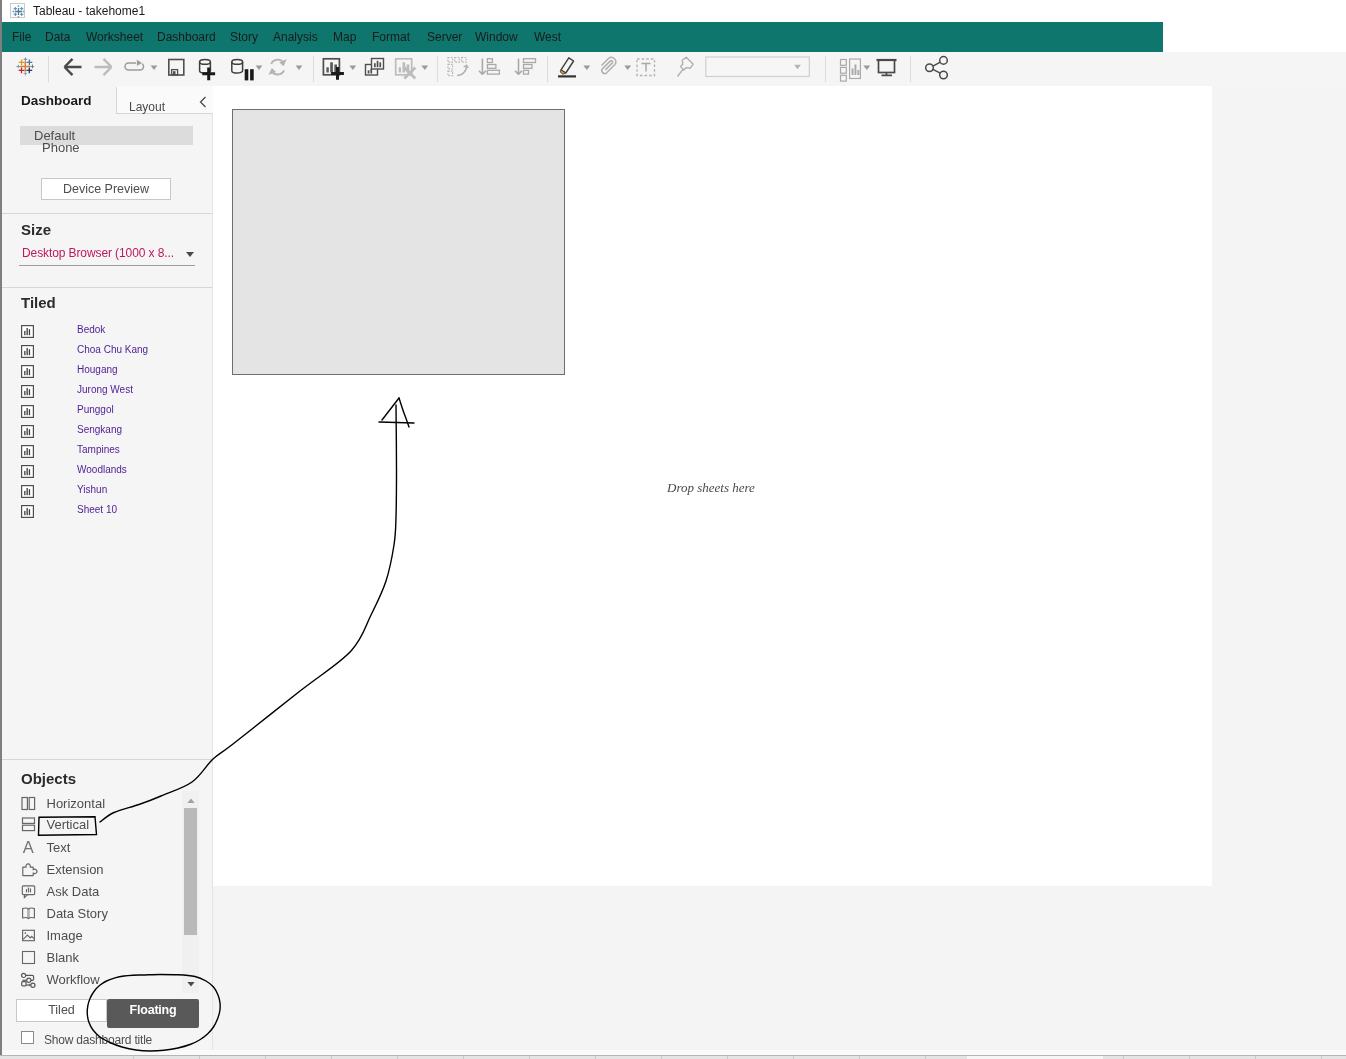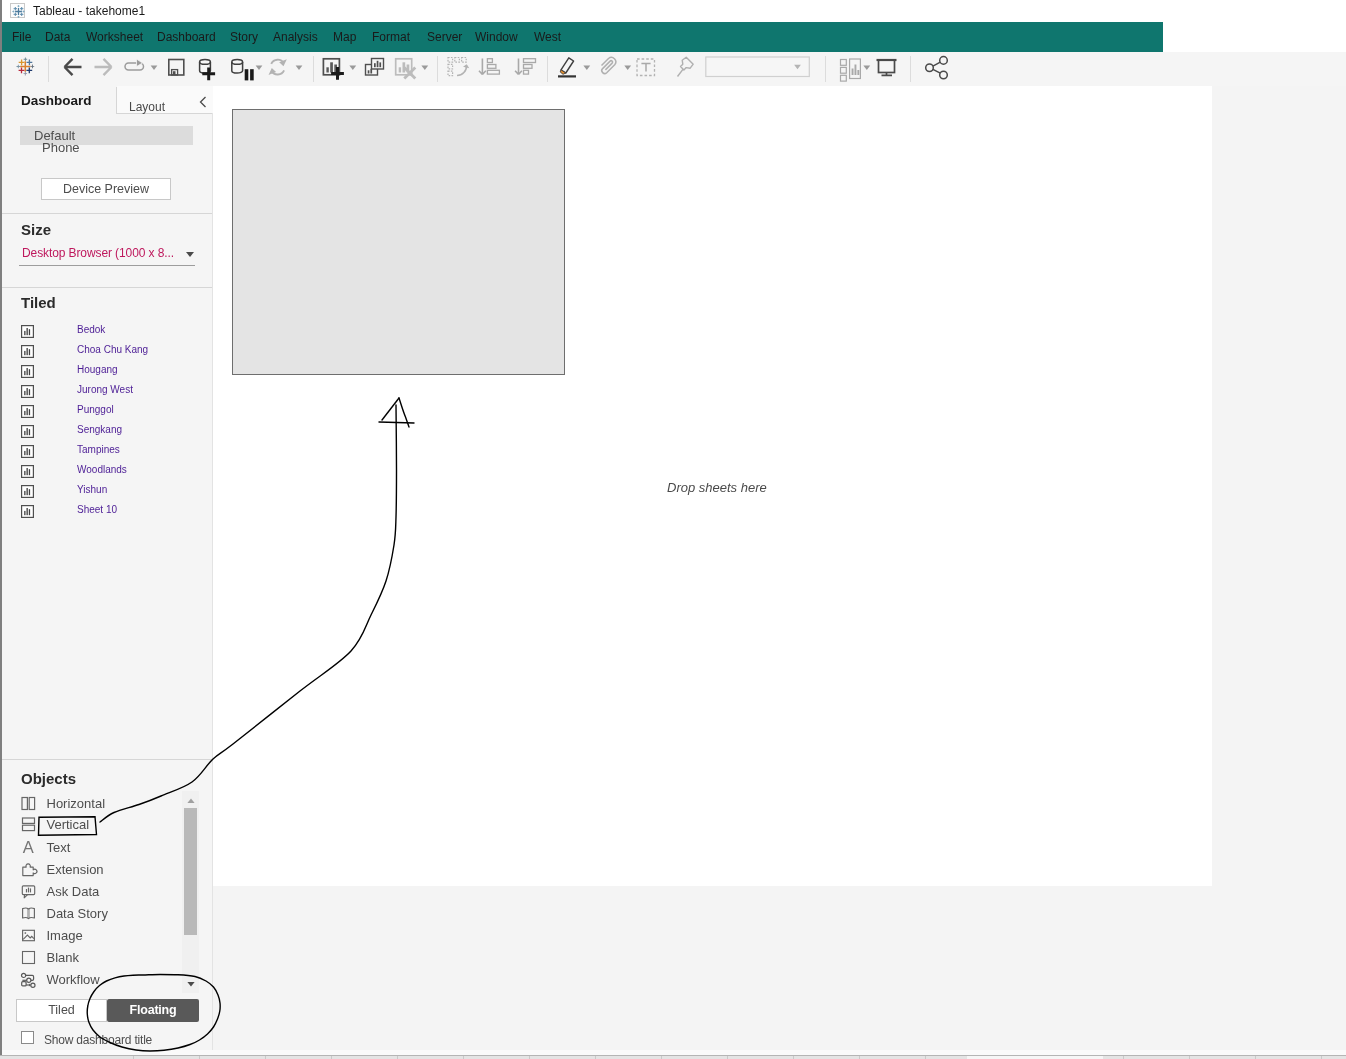--- a/index.html
+++ b/index.html
@@ -58,28 +58,28 @@
 
   
   #oscroll { position:absolute; left:180px; top:705px; width:17px; height:202px; background:#f0f0f0; }
   #oscrollup { position:absolute; left:5px; top:7px; width:8px; height:6px; }
   #oscrolldn { position:absolute; left:5px; top:190px; width:8px; height:6px; }
   #oscrollthumb { position:absolute; left:2px; top:17px; width:13px; height:127px; background:#b9b9b9; }
 
   
   #tiledbtn { position:absolute; left:14px; top:913px; width:91px; height:23px; background:#fff;
               border:1px solid #c8c8c8; font-size:12.5px; color:#4d4d4d; text-align:center; line-height:20px; }
-  #floatbtn { position:absolute; left:105px; top:913px; width:92px; height:23px; background:#595959; border-radius:2px;
+  #floatbtn { position:absolute; left:105px; top:913px; width:92px; height:29px; background:#595959; border-radius:2px;
               font-size:12.5px; font-weight:bold; color:#fff; text-align:center; line-height:23px; letter-spacing:-0.2px; }
   #showtitle { position:absolute; left:19px; top:945px; width:13px; height:13px; background:#fff; border:1px solid #8a8a8a; }
   #showtitletxt { position:absolute; left:42px; top:947px; font-size:12px; letter-spacing:-0.2px; color:#4d4d4d; }
 
   
   #workarea { left:213px; top:86px; width:1133px; height:964px; background:#f4f4f4; }
-  #canvas { position:absolute; left:0px; top:0px; width:999px; height:800px; background:#ffffff; }
+  #canvas { position:absolute; left:0px; top:0px; width:999px; height:800px; background:#ffffff;font-family:Liberation Serif, serif; }
   #grayrect { position:absolute; left:19px; top:23px; width:333px; height:266px; background:#e4e4e4; border:1px solid #6e6e6e; }
   #droptext { position:absolute; left:454px; top:394px; font-size:13px; font-style:italic; color:#4a4a4a; }
 
   
   #lightrow { left:0px; top:1050px; width:1346px; height:5px; background:#fafafa; }
   #bottomstrip { left:0px; top:1055px; width:1346px; height:4px; background:#e4e4e4; border-top:1px solid #b5b5b5; }
   .btsep { position:absolute; top:0px; width:1px; height:4px; background:#c9c9c9; }
   #bttab { position:absolute; left:967px; top:0px; width:136px; height:4px; background:#f6f6f6; }
 
   

